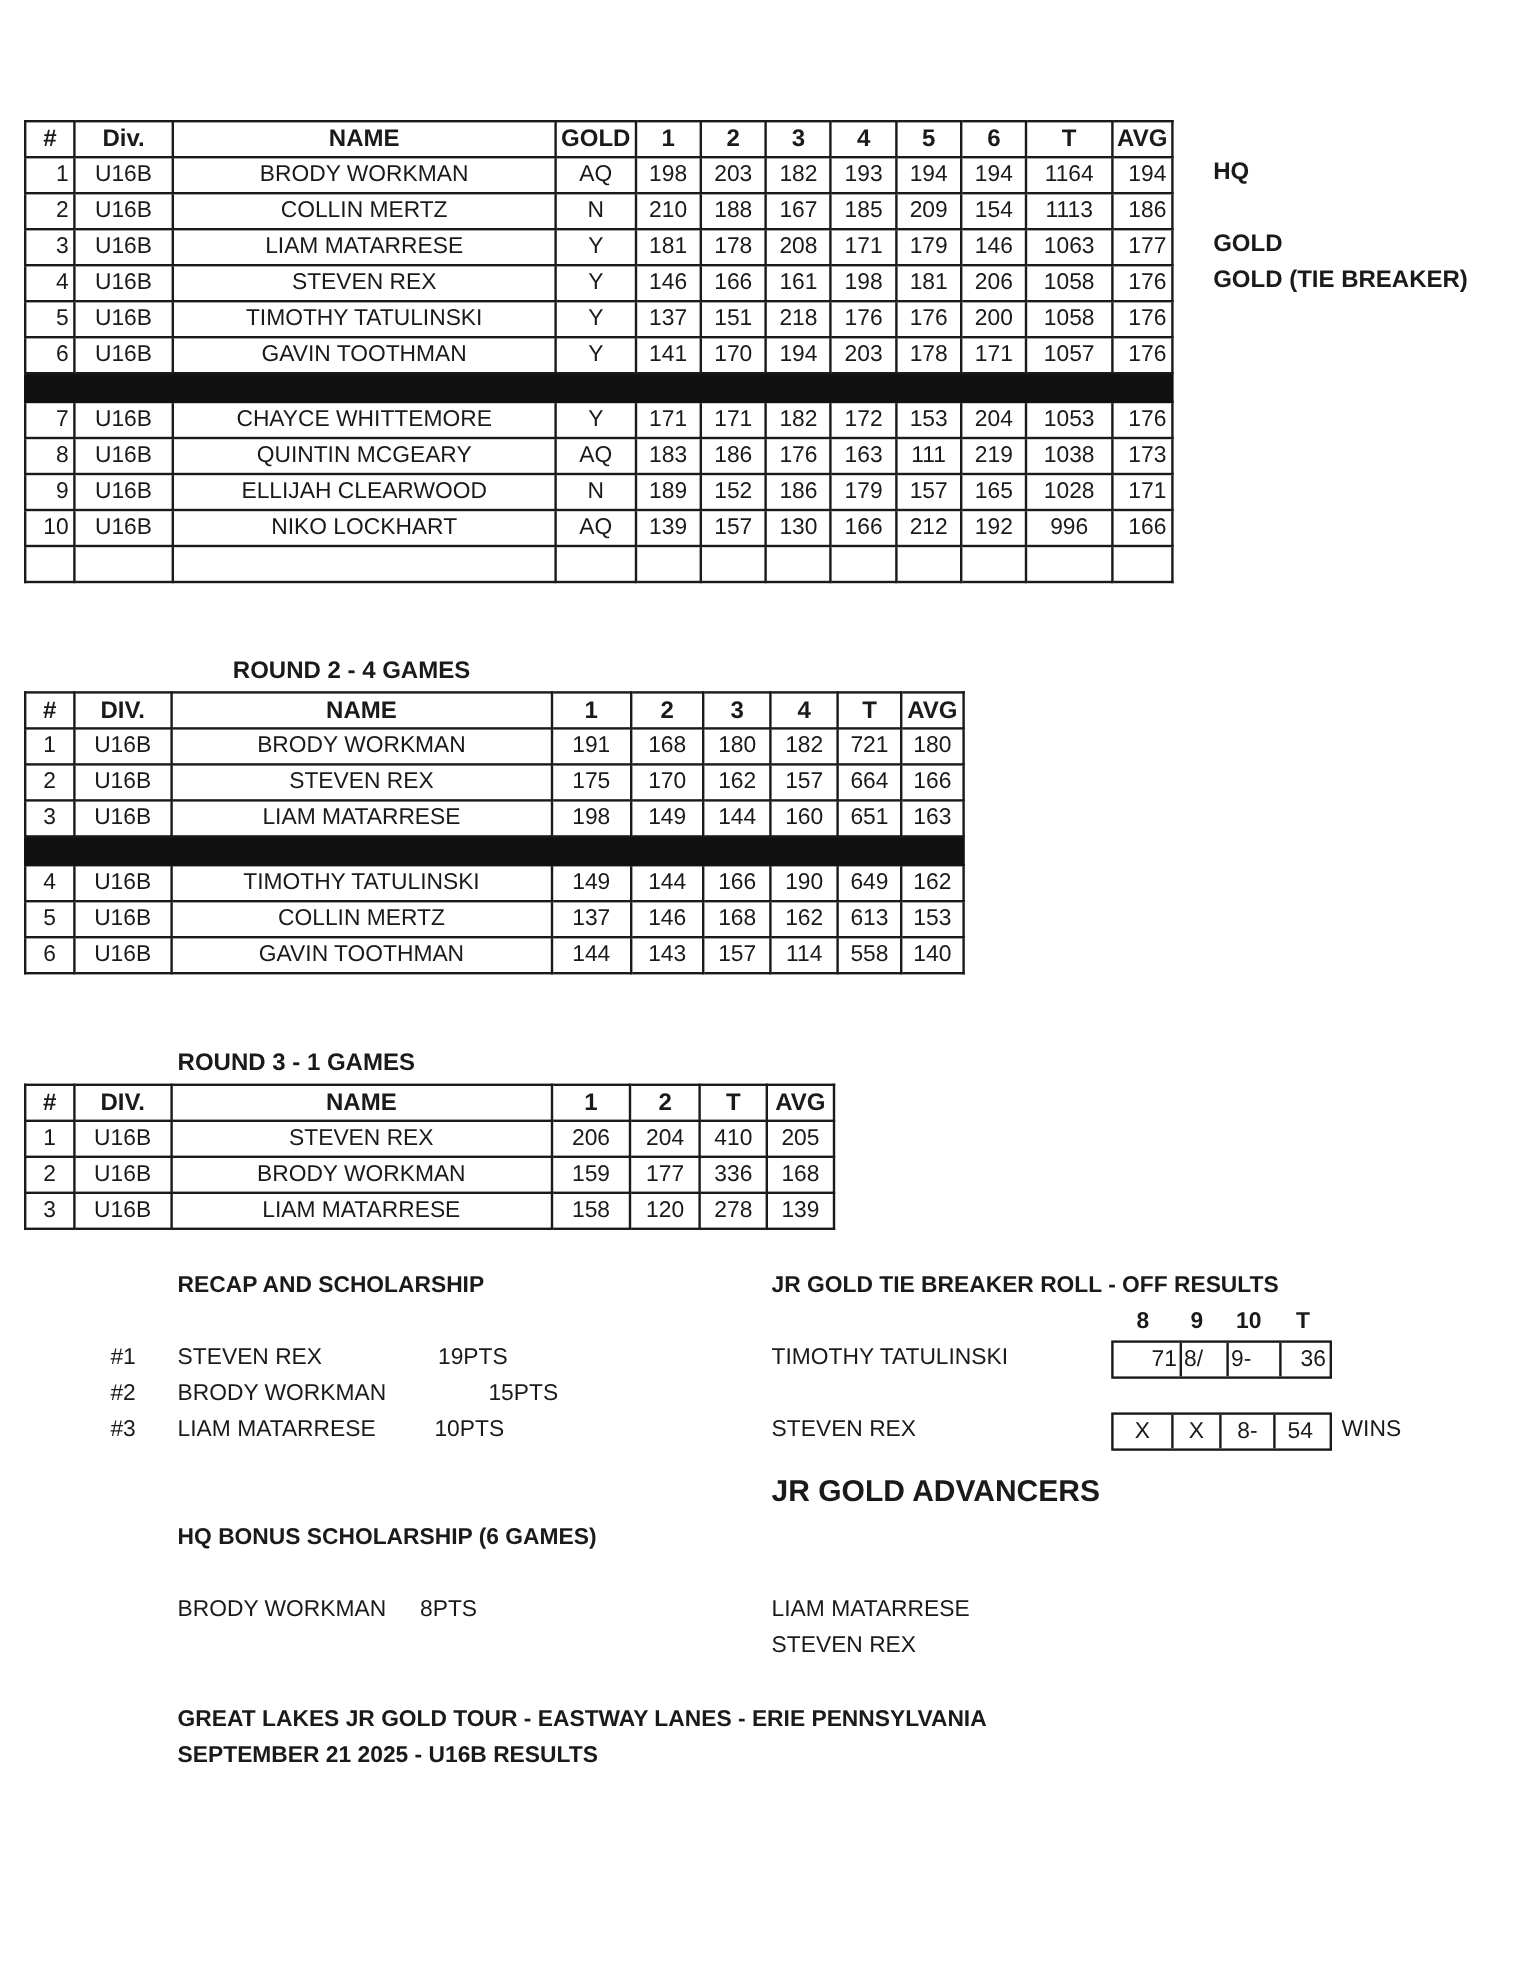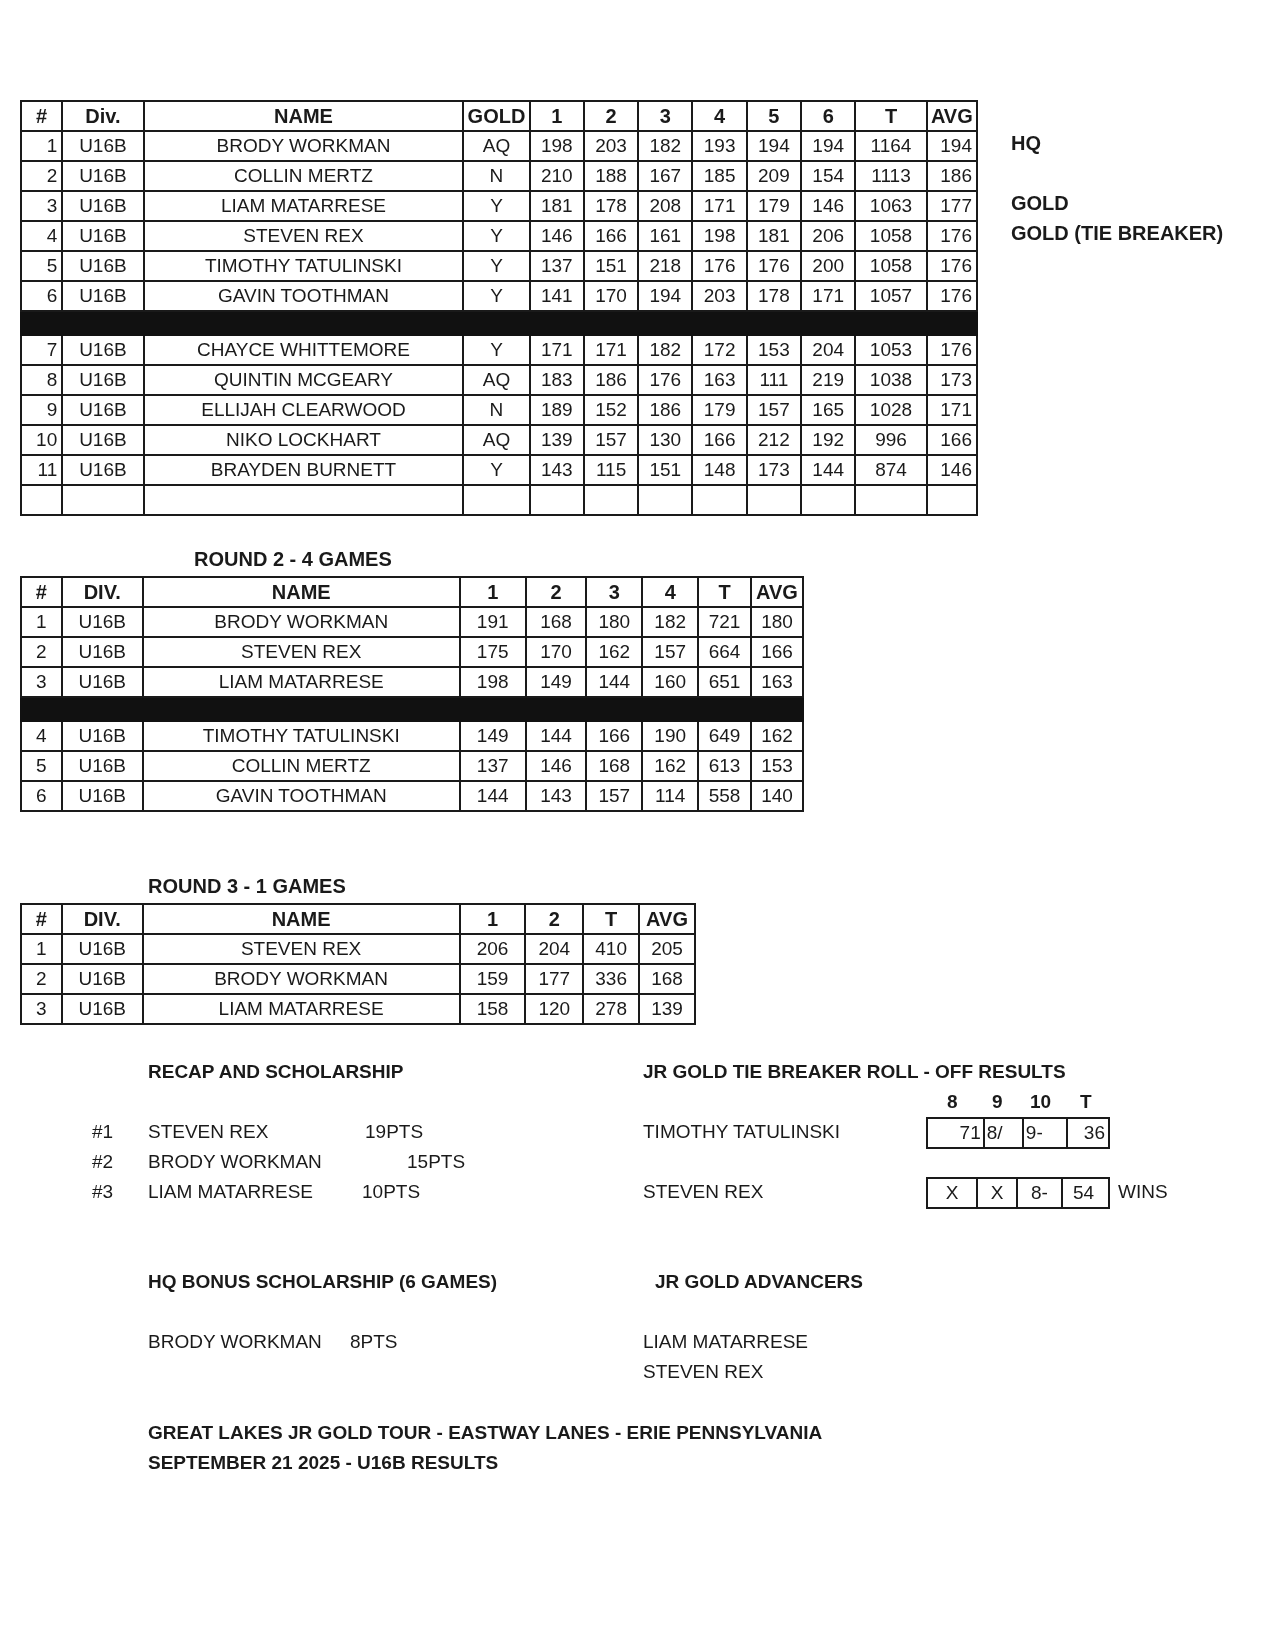--- a/index.html
+++ b/index.html
@@ -187,34 +187,20 @@
     <td>139</td>
     <td>157</td>
     <td>130</td>
     <td>166</td>
     <td>212</td>
     <td>192</td>
     <td>996</td>
     <td class="num">166</td>
   </tr>
   <tr>
-    <td class="num">11</td>
-    <td>U16B</td>
-    <td>BRAYDEN BURNETT</td>
-    <td>Y</td>
-    <td>143</td>
-    <td>115</td>
-    <td>151</td>
-    <td>148</td>
-    <td>173</td>
-    <td>144</td>
-    <td>874</td>
-    <td class="num">146</td>
-  </tr>
-  <tr>
     <td></td>
         <td></td>
         <td></td>
         <td></td>
     <td></td>
         <td></td>
         <td></td>
         <td></td>
     <td></td>
         <td></td>
@@ -409,18 +395,18 @@
   <div style="width:40px;text-align:center;">X</div>
   <div style="width:45px;text-align:center;">8-</div>
   <div style="width:41px;text-align:center;">54</div>
 </div>
 <div class="abs txt" style="left:1118px;top:1181px;">WINS</div>
 
 <div class="abs sec-title" style="left:148px;top:1271px;font-size:19px;">HQ BONUS SCHOLARSHIP (6 GAMES)</div>
 <div class="abs txt" style="left:148px;top:1331px;">BRODY WORKMAN</div>
 <div class="abs txt" style="left:350px;top:1331px;">8PTS</div>
 
-<div class="abs sec-title" style="left:643px;top:1271px;font-size:19px;margin-left:12px;">JR GOLD ADVANCERS</div>
+<div class="abs sec-title" style="left:643px;top:1229px;font-size:25px;">JR GOLD ADVANCERS</div>
 <div class="abs txt" style="left:643px;top:1331px;">LIAM MATARRESE</div>
 <div class="abs txt" style="left:643px;top:1361px;">STEVEN REX</div>
 
 <div class="abs sec-title" style="left:148px;top:1422px;font-size:19px;">GREAT LAKES JR GOLD TOUR - EASTWAY LANES - ERIE PENNSYLVANIA</div>
 <div class="abs sec-title" style="left:148px;top:1452px;font-size:19px;">SEPTEMBER 21 2025 - U16B RESULTS</div>
 
 </body></html>

